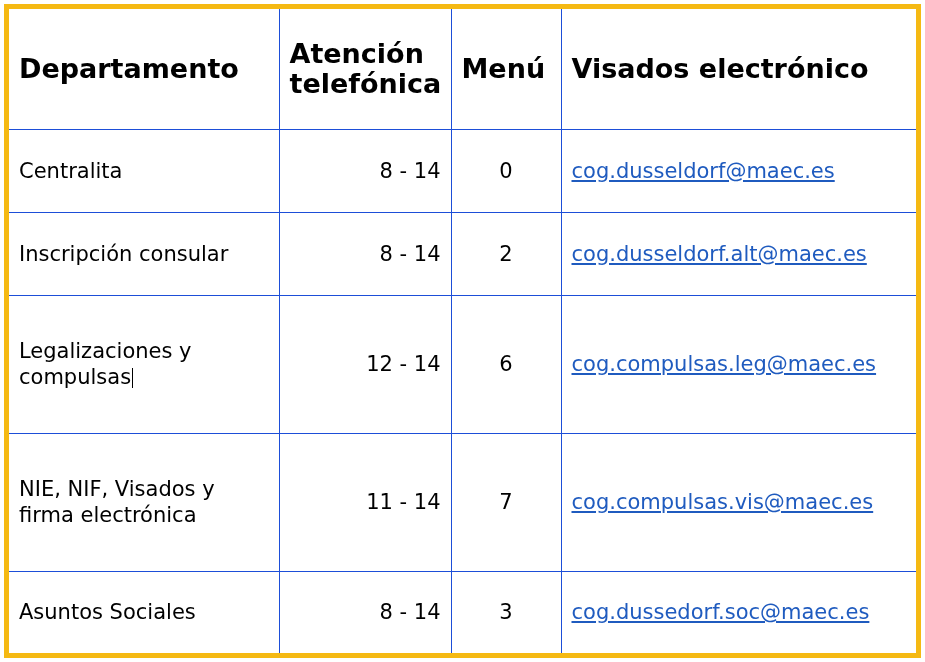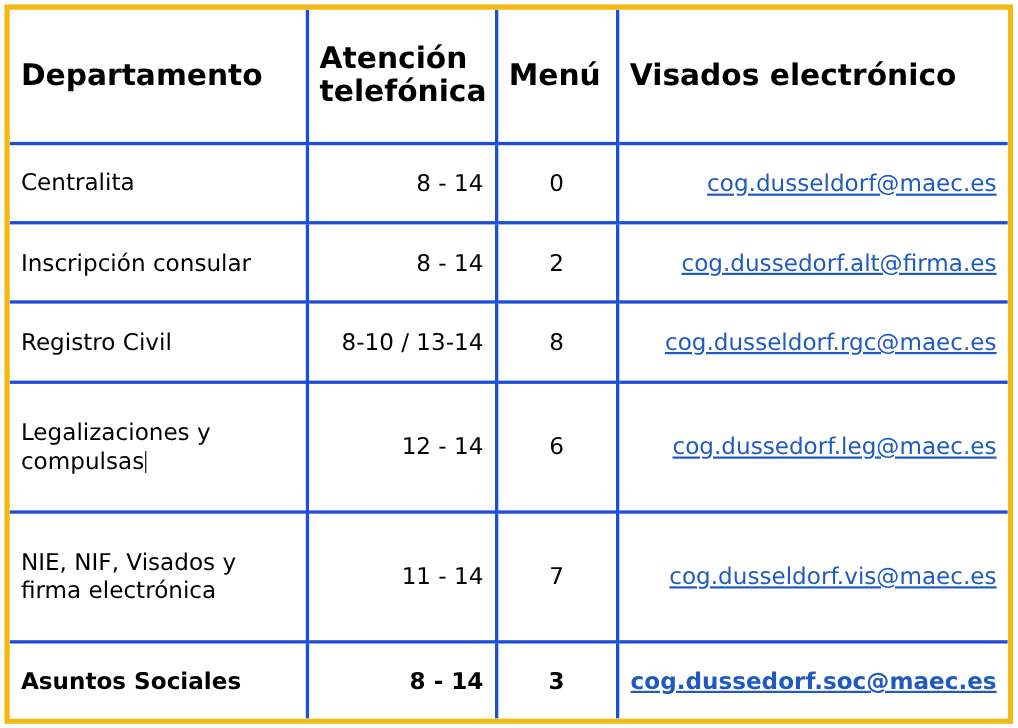--- a/index.html
+++ b/index.html
@@ -38,32 +38,32 @@
     table-layout: fixed;
     background: #ffffff;
   }
   table.contact-table col.c-dept   { width: 270px; }
   table.contact-table col.c-phone  { width: 172px; }
   table.contact-table col.c-menu   { width: 110px; }
   table.contact-table col.c-mail   { width: 355px; }
 
   table.contact-table th,
   table.contact-table td {
-    border: 3px solid #1d4ed8;
+    border: 1px solid #1d4ed8;
     padding: 6px 10px;
     vertical-align: middle;
     font-size: 21px;
     color: #000000;
     background: #ffffff;
   }
   
   table.contact-table tr > *:first-child { border-left: none; }
   table.contact-table tr > *:last-child  { border-right: none; }
   table.contact-table thead tr > * { border-top: none; }
-  table.contact-table tbody tr:last-child > * { border-bottom: none; font-weight: bold; }
+  table.contact-table tbody tr:last-child > * { border-bottom: none; }
 
   table.contact-table thead th {
     font-weight: bold;
     font-size: 27px;
     line-height: 1.12;
     text-align: left;
     height: 112px;
     padding-top: 4px;
     padding-bottom: 4px;
   }
@@ -71,21 +71,21 @@
   th.h-dept { padding-left: 14px; }
   th.h-mail { padding-left: 14px; }
 
   td.cell-dept {
     text-align: left;
     padding-left: 14px;
     line-height: 1.25;
   }
   td.cell-phone { text-align: right; padding-left: 12px; }
   td.cell-menu  { text-align: center; }
-  td.cell-mail  { text-align: right; padding-left: 14px; }
+  td.cell-mail  { text-align: left; padding-left: 14px; }
 
   td.cell-mail a {
     color: #1f5bbf;
     text-decoration: underline;
     font-size: 21px;
   }
   
   .caret {
     display: inline-block;
     width: 1px;
@@ -119,39 +119,33 @@
         <tr>
           <td class="cell-dept">Centralita</td>
           <td class="cell-phone">8 - 14</td>
           <td class="cell-menu">0</td>
           <td class="cell-mail"><a href="#">cog.dusseldorf@maec.es</a></td>
         </tr>
         <tr>
           <td class="cell-dept">Inscripción consular</td>
           <td class="cell-phone">8 - 14</td>
           <td class="cell-menu">2</td>
-          <td class="cell-mail"><a href="#">cog.dussedorf.alt@firma.es</a></td>
-        </tr>
-        <tr>
-          <td class="cell-dept">Registro Civil</td>
-          <td class="cell-phone">8-10 / 13-14</td>
-          <td class="cell-menu">8</td>
-          <td class="cell-mail"><a href="#">cog.dusseldorf.rgc@maec.es</a></td>
+          <td class="cell-mail"><a href="#">cog.dusseldorf.alt@maec.es</a></td>
         </tr>
         <tr>
           <td class="cell-dept"><span>Legalizaciones y compulsas</span><span class="caret"></span></td>
           <td class="cell-phone">12 - 14</td>
           <td class="cell-menu">6</td>
-          <td class="cell-mail"><a href="#">cog.dussedorf.leg@maec.es</a></td>
+          <td class="cell-mail"><a href="#">cog.compulsas.leg@maec.es</a></td>
         </tr>
         <tr>
           <td class="cell-dept">NIE, NIF, Visados y firma electrónica</td>
           <td class="cell-phone">11 - 14</td>
           <td class="cell-menu">7</td>
-          <td class="cell-mail"><a href="#">cog.dusseldorf.vis@maec.es</a></td>
+          <td class="cell-mail"><a href="#">cog.compulsas.vis@maec.es</a></td>
         </tr>
         <tr>
           <td class="cell-dept">Asuntos Sociales</td>
           <td class="cell-phone">8 - 14</td>
           <td class="cell-menu">3</td>
           <td class="cell-mail"><a href="#">cog.dussedorf.soc@maec.es</a></td>
         </tr>
       </tbody>
     </table>
   </div>

